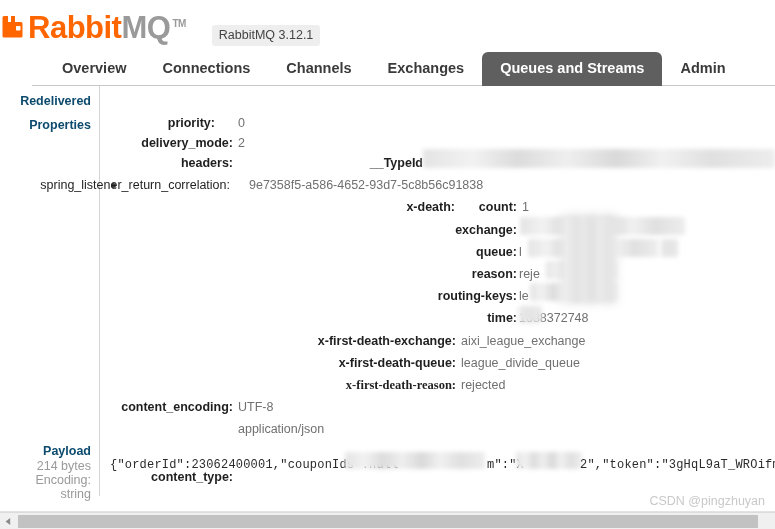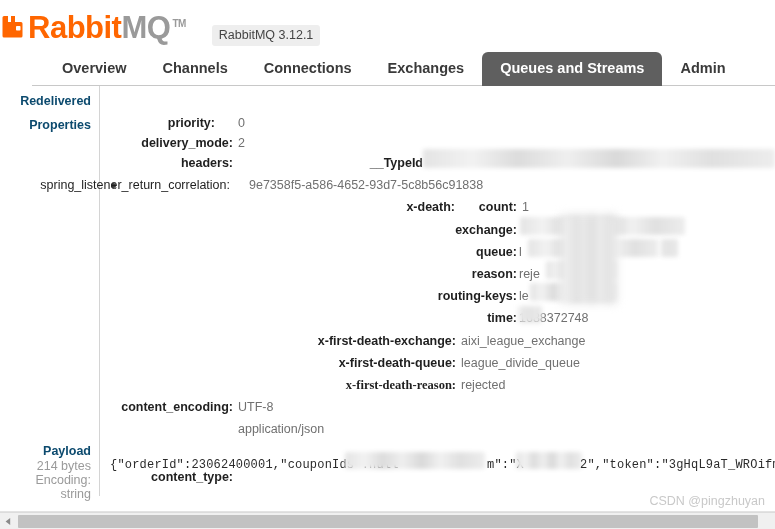--- a/index.html
+++ b/index.html
@@ -230,22 +230,22 @@
         <span class="logo-rabbit">Rabbit</span><span class="logo-mq">MQ</span><span class="logo-tm">TM</span>
       </span>
     </div>
     <div class="version-badges">
       <span class="badge">RabbitMQ 3.12.1</span>
     </div>
   </div>
 
   <div class="tabbar">
     <div class="tab">Overview</div>
+    <div class="tab">Connections</div>
     <div class="tab">Channels</div>
-    <div class="tab">Connections</div>
     <div class="tab">Exchanges</div>
     <div class="tab active">Queues and Streams</div>
     <div class="tab">Admin</div>
   </div>
 
   <div class="content">
 
     <div class="label-col">
       <div class="side-label" style="top:8px;">Redelivered</div>
       <div class="side-label" style="top:32px;">Properties</div>

